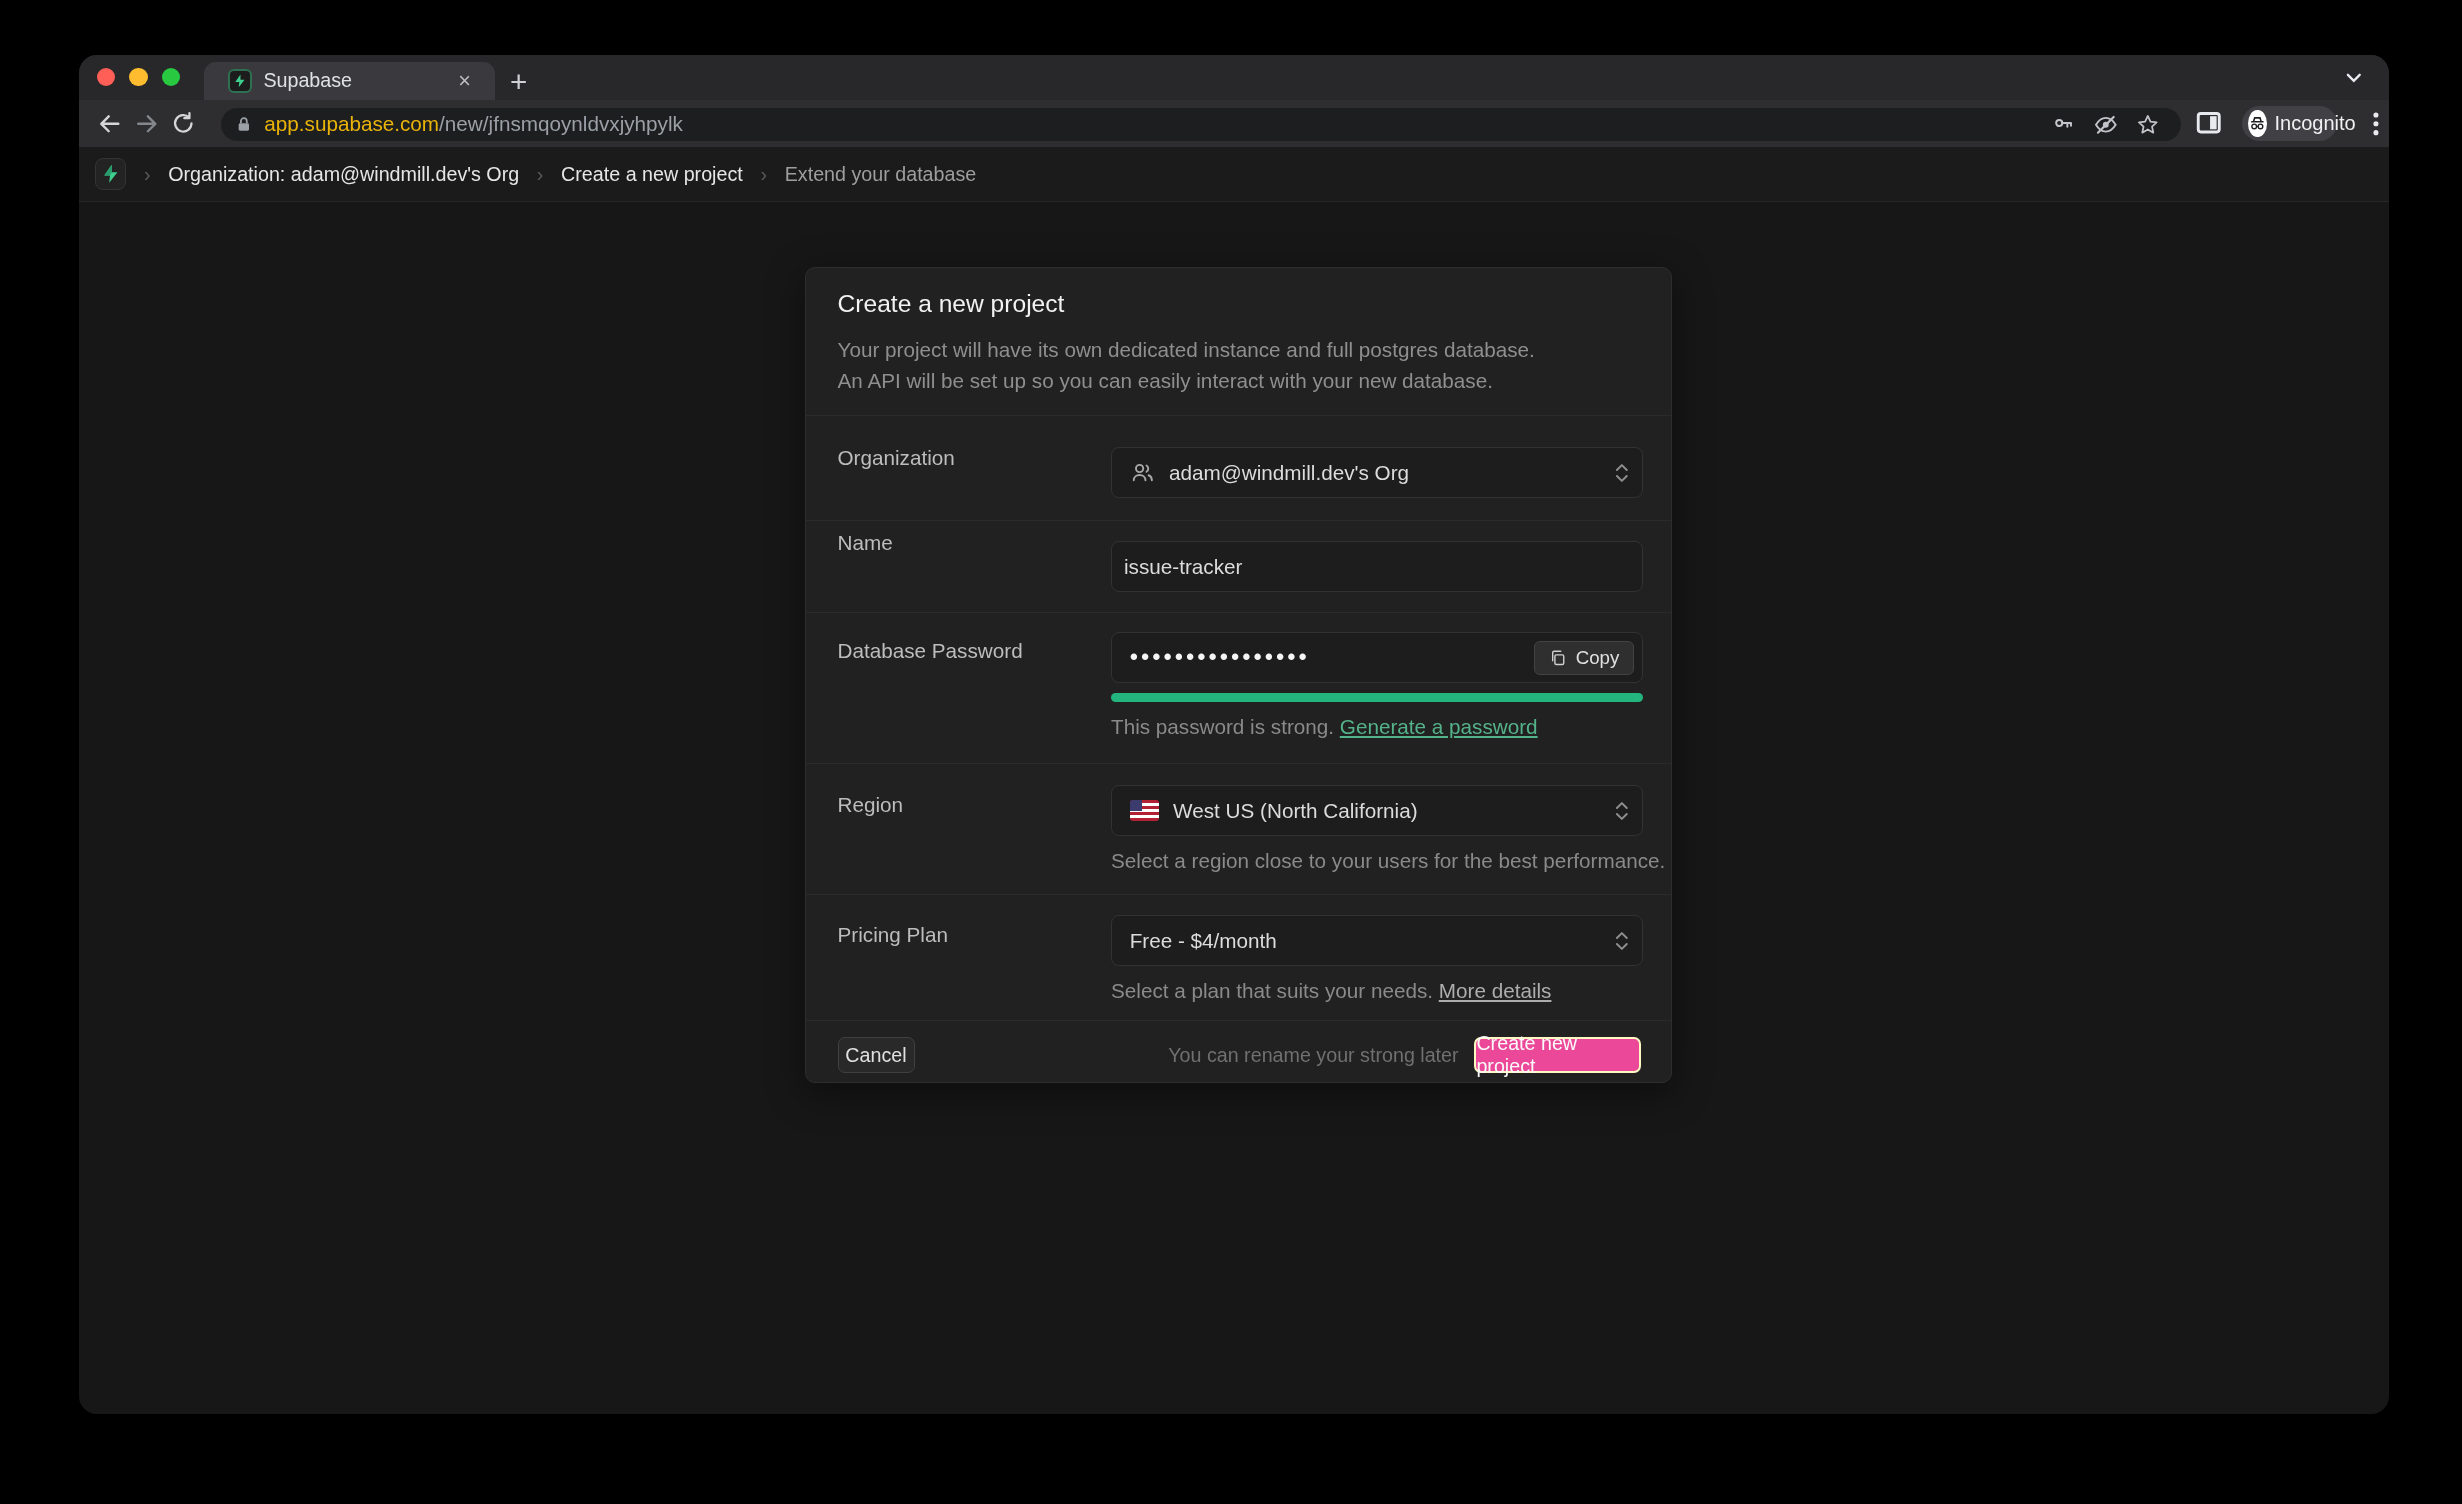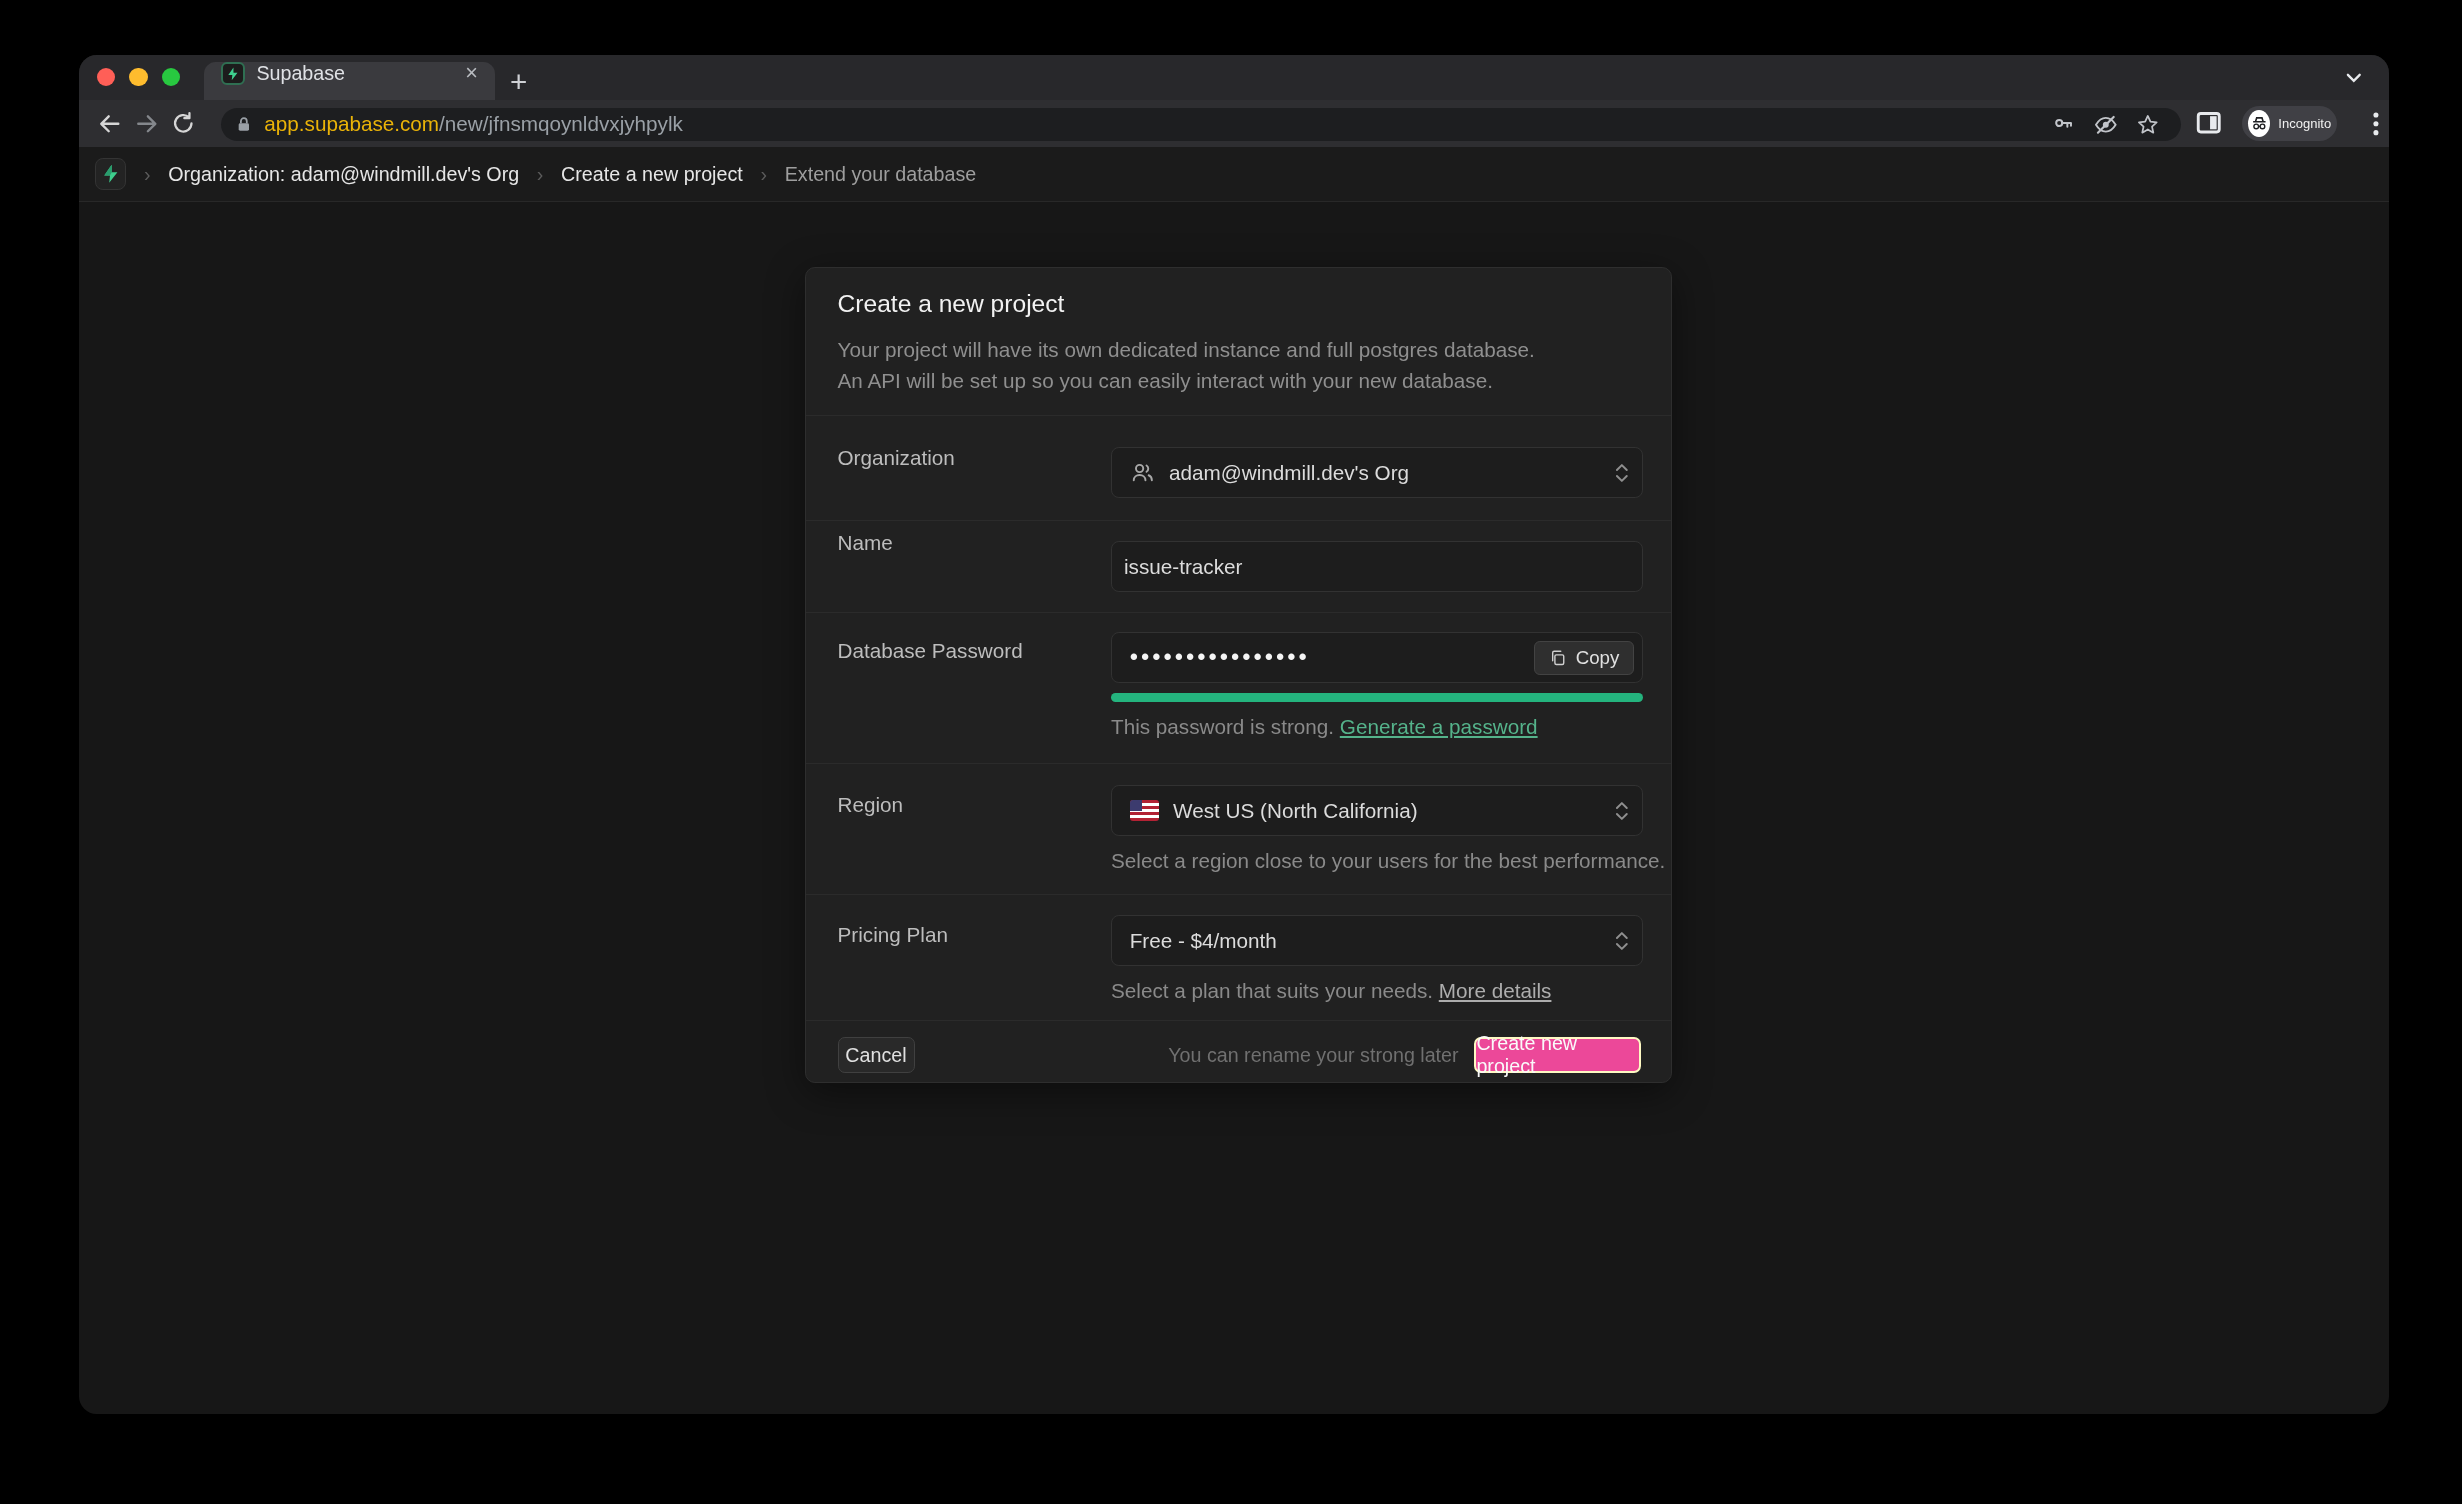--- a/index.html
+++ b/index.html
@@ -4,38 +4,38 @@
 <style>
   * { margin:0; padding:0; box-sizing:border-box; }
   html,body { width:2463px; height:1504px; background:#000; font-family:"Liberation Sans", sans-serif; }
   .window { position:absolute; left:79px; top:55px; width:2310px; height:1359px; background:#171717; border-radius:17.7px; overflow:hidden; }
 
   
   .tabstrip { position:relative; height:45px; background:#28282b; }
   .lights { position:absolute; left:17.7px; top:12.8px; display:flex; gap:13.8px; }
   .light { width:18.7px; height:18.7px; border-radius:50%; }
   .light.red{background:#ff5f57}.light.yellow{background:#febc2e}.light.green{background:#28c840}
-  .tab { position:absolute; left:125px; top:6.9px; width:291px; height:38px; background:#3a3a3e; border-radius:11.8px 11.8px 0 0; display:flex; padding:0 17px; }
+  .tab { position:absolute; left:125px; top:6.9px; width:291px; height:38px; background:#3a3a3e; border-radius:11.8px 11.8px 0 0; display:flex; align-items:center; padding:0 24px; }
   .favicon { width:23.6px; height:23.6px; border-radius:5.9px; background:#1c1c1c; border:2px solid #2f6f52; display:flex; align-items:center; justify-content:center; margin-right:11.8px; }
   .tab-title { color:#dfe1e5; font-size:19.7px; flex:1; }
   .tab-close { color:#b9bcc1; font-size:21.7px; line-height:21.7px; cursor:default; }
   .newtab-btn { position:absolute; left:431px; top:9.9px; color:#cfd1d5; font-size:29.6px; font-weight:300; }
   .tabsearch { position:absolute; right:23.6px; top:9.9px; }
 
   
   .toolbar { position:relative; height:47px; background:#2e2e31; display:flex; align-items:center; }
   .navbtn { width:37px; height:37px; display:flex; align-items:center; justify-content:center; }
   .navbtn:first-child{ margin-left:11.8px; }
   .omnibox { position:absolute; left:142px; top:7.9px; width:1960px; height:33px; background:#1d1e20; border-radius:16.7px; display:flex; align-items:center; padding:0 13.8px; }
   .url { font-size:20.7px; margin-left:11.8px; white-space:nowrap; }
   .url .domain{ color:#eab308; } .url .path{ color:#9aa0a6; }
   .box-icon { position:absolute; top:6.9px; }
   .incognito-badge { position:absolute; left:2163px; top:5.9px; width:95px; height:35px; background:#404045; border-radius:17.7px; display:flex; align-items:center; padding:0 5.9px; }
   .spy-circle { width:27.6px; height:27.6px; border-radius:50%; background:#fff; display:flex; align-items:center; justify-content:center; }
-  .incog-label { color:#f1f1f1; font-size:13px; margin-left:7.9px; }
+  .incog-label { color:#f1f1f1; font-size:20px; margin-left:7.9px; }
   .kebab { position:absolute; left:2287px; top:7.9px; width:19.7px; height:31.5px; display:flex; align-items:center; justify-content:center; }
 
   
   .crumbbar { position:relative; height:55px; background:#1b1b1b; border-bottom:1px solid #282828; display:flex; align-items:center; padding-left:15.8px; }
   .logo-box { width:31.5px; height:31.5px; border-radius:7.9px; background:#232323; border:1px solid #343434; display:flex; align-items:center; justify-content:center; }
   .crumb-sep { color:#5c5c5c; font-size:19.7px; margin:0 17.7px; }
   .crumb { font-size:19.7px; color:#e6e6e6; }
   .crumb.dim { color:#9e9e9e; }
 
   

